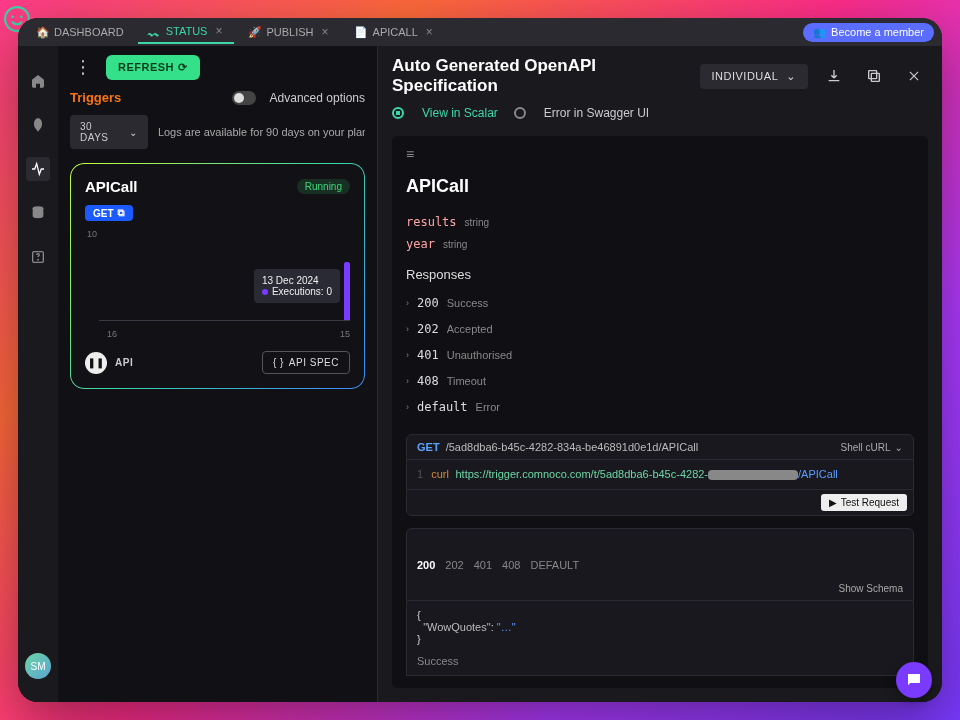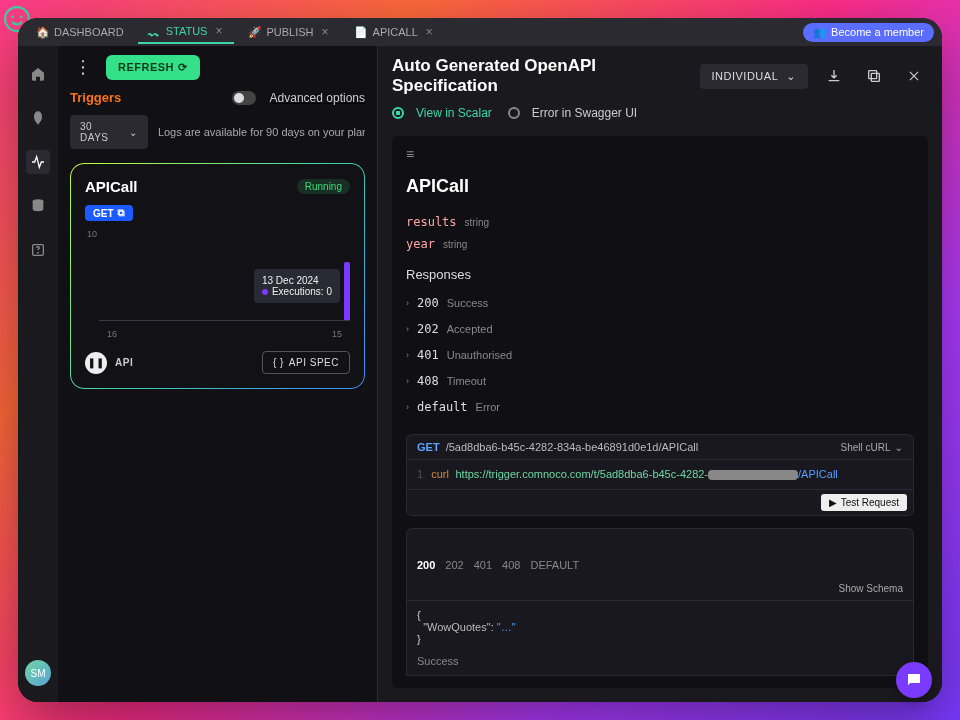--- a/index.html
+++ b/index.html
@@ -21,21 +21,21 @@
 .tab.active { color: #3dd6a8; border-bottom: 2px solid #3dd6a8; }
 .tab .close { color: #888; font-size: 12px; padding: 0 2px; }
 .icon-sm { width: 12px; height: 12px; display: inline-block; }
 .member-pill {
   margin-left: auto; background: #5a6dff; color: #fff; padding: 3px 10px;
   border-radius: 10px; font-size: 11px; display: flex; align-items: center; gap: 4px;
 }
 .body { flex: 1; display: flex; overflow: hidden; }
 .sidebar {
   width: 40px; background: #1a1a1e; display: flex; flex-direction: column;
-  align-items: center; padding: 16px 0; gap: 20px;
+  align-items: center; padding: 23px 0; gap: 20px;
 }
 .side-icon {
   width: 24px; height: 24px; display: flex; align-items: center; justify-content: center;
   color: #888; cursor: pointer; border-radius: 4px;
 }
 .side-icon.active { color: #fff; background: #2a2a30; }
 .avatar {
   width: 26px; height: 26px; border-radius: 50%;
   background: linear-gradient(135deg,#6dd5a3,#5aa3d5);
   display: flex; align-items: center; justify-content: center;
@@ -48,21 +48,21 @@
 .lp-header { display: flex; align-items: center; gap: 10px; }
 .kebab { color: #ccc; font-size: 18px; cursor: pointer; padding: 2px 4px; }
 .lp-title { color: #fff; font-size: 18px; font-weight: 600; flex: 1; }
 .refresh-btn {
   background: #35e08a; color: #0a3a1a; font-weight: 600; font-size: 11px;
   padding: 6px 12px; border-radius: 6px; border: none; cursor: pointer;
   display: flex; align-items: center; gap: 4px; letter-spacing: .5px;
 }
 .triggers-row { display: flex; align-items: center; justify-content: space-between; }
 .triggers-label { color: #f97316; font-size: 13px; font-weight: 600; }
-.adv-wrap { display: flex; align-items: center; gap: 14px; text-decoration: underline; }
+.adv-wrap { display: flex; align-items: center; gap: 14px; }
 .toggle { width: 24px; height: 14px; background: #444; border-radius: 7px; position: relative; cursor: pointer; }
 .toggle::after { content:''; position:absolute; width:10px; height:10px; border-radius:50%; background:#ddd; top:2px; left:2px; }
 .adv-label { color: #ccc; font-size: 12px; }
 .filter-row { display: flex; align-items: center; gap: 10px; }
 .days-pill {
   background: #2a2a30; color: #ccc; font-size: 10px; letter-spacing: .5px;
   padding: 6px 10px; border-radius: 4px; display: flex; align-items: center; gap: 6px; cursor: pointer;
 }
 .logs-msg { color: #aaa; font-size: 11px; white-space: nowrap; overflow: hidden; }
 .trigger-card {
@@ -91,21 +91,21 @@
 .chart { margin-top: 8px; position: relative; height: 110px; }
 .y-label { position: absolute; left: 2px; top: 0; color: #777; font-size: 9px; }
 .chart-grid {
   position:absolute; left:14px; right:0; top:8px; bottom:18px;
   display:flex; align-items:flex-end; gap:2px;
 }
 .bar { flex:1; background:transparent; height:0; }
 .bar.last { height:70%; background:#7a3aff; max-width:6px; margin-left:auto; border-radius:2px 2px 0 0; }
 .chart-base { position:absolute; left:14px; right:0; bottom:18px; height:1px; background:#3a3a44; }
 .x-start, .x-end { position:absolute; bottom:0; color:#777; font-size:9px; }
-.x-start{left:22px;} .x-end{right:8px;}
+.x-start{left:22px;} .x-end{right:0;}
 .tooltip {
   position: absolute; right: 10px; top: 40px;
   background: #2a2a34; color: #eee; font-size: 10px;
   padding: 6px 8px; border-radius: 4px; white-space: nowrap;
 }
 .tooltip .dot { display:inline-block; width:6px; height:6px; border-radius:50%; background:#7a3aff; margin-right:4px; vertical-align:middle;}
 .card-bottom { display:flex; align-items:center; justify-content:space-between; margin-top:12px; }
 .pause-wrap { display:flex; align-items:center; gap:8px; }
 .pause-btn {
   width:22px; height:22px; border-radius:50%; background:#eee; color:#111;
@@ -120,21 +120,21 @@
 .rp-head { padding:10px 14px 6px; }
 .rp-top { display:flex; align-items:center; gap:12px; }
 .rp-title { color:#fff; font-size:17px; font-weight:600; flex:1; }
 .select {
   background:#2a2a30; color:#ddd; font-size:11px; letter-spacing:.5px;
   padding:6px 12px; border-radius:4px; border:none; cursor:pointer;
   display:flex; align-items:center; gap:8px;
 }
 .hbtn { width:28px; height:28px; display:flex; align-items:center; justify-content:center; color:#ccc; cursor:pointer; border-radius:4px; }
 .view-tabs { display:flex; gap:16px; margin-top:10px; font-size:12px; color:#ccc; }
-.radio { display:flex; align-items:center; gap:12px; cursor:pointer; }
+.radio { display:flex; align-items:center; gap:18px; cursor:pointer; }
 .radio .r { width:12px; height:12px; border-radius:50%; border:2px solid #888; display:inline-block; }
 .radio.active .r { border-color:#3dd6a8; background:radial-gradient(#3dd6a8 40%, transparent 45%); }
 .radio.active { color:#3dd6a8; }
 .spec-body {
   margin:10px 14px 14px; background:#101014; border-radius:6px;
   padding:10px 14px 14px; flex:1; color:#ddd; font-size:12px; overflow:auto;
 }
 .hamburger { color:#888; font-size:14px; cursor:pointer; }
 .spec-title { color:#fff; font-size:18px; font-weight:600; margin:14px 0; }
 .sec-head { color:#ddd; font-size:13px; font-weight:500; margin:12px 0 8px; }

